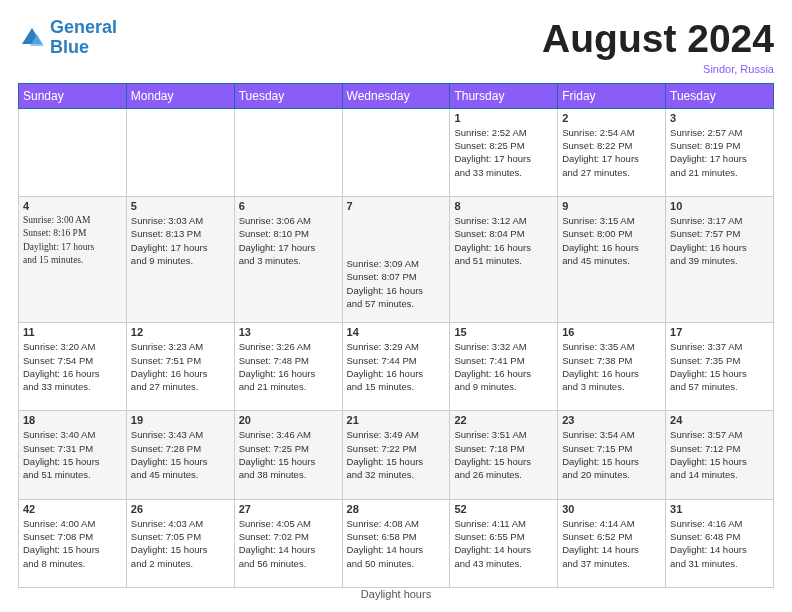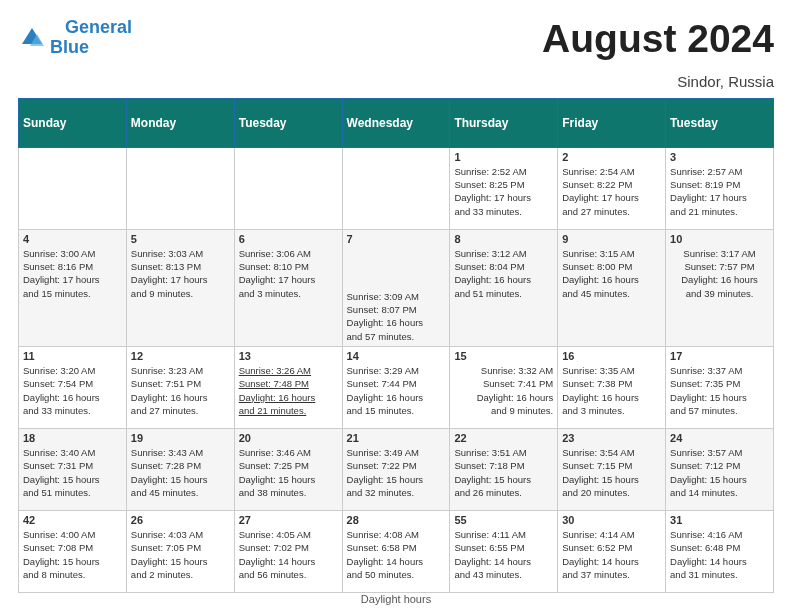--- a/index.html
+++ b/index.html
@@ -29,53 +29,52 @@
       gap: 4px;
     }
     .logo-text {
       font-size: 18px;
       font-weight: bold;
       color: #333;
       line-height: 1.1;
     }
     .logo-text span {
       color: #2b7fc1;
-      margin-left: 15px;
     }
     .logo-icon {
       width: 28px;
       height: 28px;
     }
     .title-block {
       text-align: right;
     }
     .main-title {
       font-size: 39px;
       font-weight: bold;
       color: #222;
       line-height: 1.1;
     }
     .subtitle {
-      font-size: 15px;
-      color: #404040;
-      margin-top: 12px;
+      font-size: 11px;
+      color: #8b5cf6;
+      margin-top: 2px;
     }
     .calendar {
       flex: 1;
       border: 1px solid #ccc;
       border-collapse: collapse;
       width: 100%;
       table-layout: fixed;
     }
     .calendar th {
-      background: #0f766e;
+      background: #8b5cf6;
       color: #fff;
       font-size: 12px;
-      font-weight: bold;
-      padding: 17px 4px;
+      font-weight: normal;
+      padding: 5px 4px;
       text-align: left;
       border: 1px solid #1f6aaa;
     }
     .calendar td {
       border: 1px solid #ccc;
       vertical-align: top;
       padding: 3px 4px;
       font-size: 10px;
       color: #333;
       background: #fff;
@@ -165,21 +164,21 @@
             <span class="day-number">3</span>
             <div class="day-info" style="white-space: pre-line;">Sunrise: 2:57 AM
 Sunset: 8:19 PM
 Daylight: 17 hours
 and 21 minutes.</div>
           </td>
         </tr>
         <tr>
           <td>
             <span class="day-number">4</span>
-            <div class="day-info" style="white-space: pre-line;">Sunrise: 3:00 AM
+            <div class="day-info" style="white-space: pre-line; font-family: Liberation Serif, serif;">Sunrise: 3:00 AM
 Sunset: 8:16 PM
 Daylight: 17 hours
 and 15 minutes.</div>
           </td>
           <td>
             <span class="day-number">5</span>
             <div class="day-info" style="white-space: pre-line;">Sunrise: 3:03 AM
 Sunset: 8:13 PM
 Daylight: 17 hours
 and 9 minutes.</div>
@@ -207,21 +206,21 @@
           </td>
           <td>
             <span class="day-number">9</span>
             <div class="day-info" style="white-space: pre-line;">Sunrise: 3:15 AM
 Sunset: 8:00 PM
 Daylight: 16 hours
 and 45 minutes.</div>
           </td>
           <td>
             <span class="day-number">10</span>
-            <div class="day-info" style="white-space: pre-line; text-align: center;">Sunrise: 3:17 AM
+            <div class="day-info" style="white-space: pre-line;">Sunrise: 3:17 AM
 Sunset: 7:57 PM
 Daylight: 16 hours
 and 39 minutes.</div>
           </td>
         </tr>
         <tr>
           <td>
             <span class="day-number">11</span>
             <div class="day-info" style="white-space: pre-line;">Sunrise: 3:20 AM
 Sunset: 7:54 PM
@@ -230,35 +229,35 @@
           </td>
           <td>
             <span class="day-number">12</span>
             <div class="day-info" style="white-space: pre-line;">Sunrise: 3:23 AM
 Sunset: 7:51 PM
 Daylight: 16 hours
 and 27 minutes.</div>
           </td>
           <td>
             <span class="day-number">13</span>
-            <div class="day-info" style="white-space: pre-line; text-decoration: underline;">Sunrise: 3:26 AM
+            <div class="day-info" style="white-space: pre-line;">Sunrise: 3:26 AM
 Sunset: 7:48 PM
 Daylight: 16 hours
 and 21 minutes.</div>
           </td>
           <td>
             <span class="day-number">14</span>
             <div class="day-info" style="white-space: pre-line;">Sunrise: 3:29 AM
 Sunset: 7:44 PM
 Daylight: 16 hours
 and 15 minutes.</div>
           </td>
           <td>
             <span class="day-number">15</span>
-            <div class="day-info" style="white-space: pre-line; text-align: right;">Sunrise: 3:32 AM
+            <div class="day-info" style="white-space: pre-line;">Sunrise: 3:32 AM
 Sunset: 7:41 PM
 Daylight: 16 hours
 and 9 minutes.</div>
           </td>
           <td>
             <span class="day-number">16</span>
             <div class="day-info" style="white-space: pre-line;">Sunrise: 3:35 AM
 Sunset: 7:38 PM
 Daylight: 16 hours
 and 3 minutes.</div>
@@ -345,21 +344,21 @@
 and 56 minutes.</div>
           </td>
           <td>
             <span class="day-number">28</span>
             <div class="day-info" style="white-space: pre-line;">Sunrise: 4:08 AM
 Sunset: 6:58 PM
 Daylight: 14 hours
 and 50 minutes.</div>
           </td>
           <td>
-            <span class="day-number">55</span>
+            <span class="day-number">52</span>
             <div class="day-info" style="white-space: pre-line;">Sunrise: 4:11 AM
 Sunset: 6:55 PM
 Daylight: 14 hours
 and 43 minutes.</div>
           </td>
           <td>
             <span class="day-number">30</span>
             <div class="day-info" style="white-space: pre-line;">Sunrise: 4:14 AM
 Sunset: 6:52 PM
 Daylight: 14 hours

